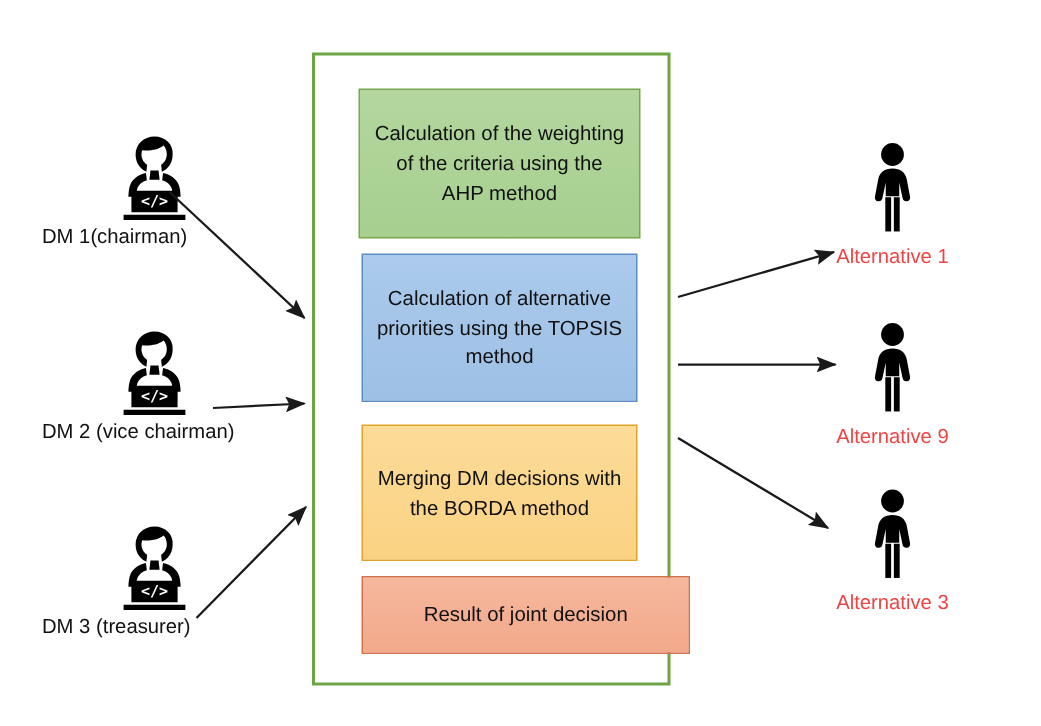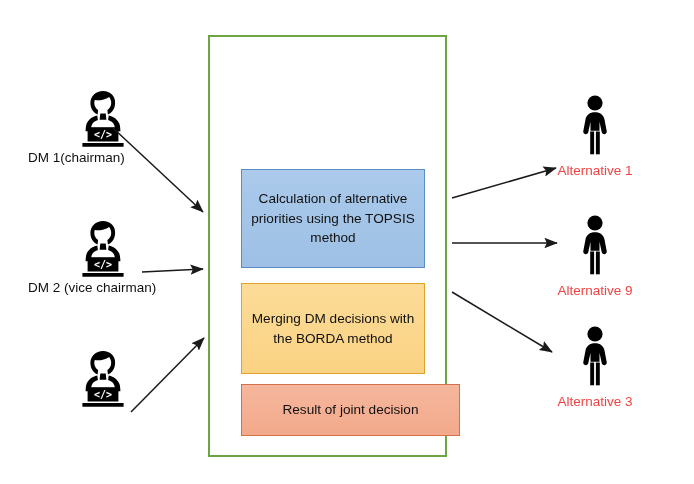--- a/index.html
+++ b/index.html
@@ -165,24 +165,28 @@
           <path d="M27.3 27.4c-5.3 1.1-9.1 4.2-10.6 8.2-.7 1.9-1 4.5-1.1 7.6h5.2c.1-2.6.4-4.6.9-6 .9-2.3 3-4.1 6.2-5.1l-.6-4.7zM38.7 27.4l-.6 4.7c3.2 1 5.3 2.8 6.2 5.1.5 1.4.8 3.4.9 6h5.2c-.1-3.1-.4-5.7-1.1-7.6-1.5-4-5.3-7.1-10.6-8.2z"></path>
           <path d="M30.3 25.6h5.4l.7 6.2h-6.8z"></path>
           <path d="M17.6 39.2h30.8v14.3H17.6z"></path>
           <path d="M12.4 55.1h41.2v3.6H12.4z"></path>
         </g>
         <g fill="#ffffff" font-family="DejaVu Sans Mono, monospace" font-size="10" font-weight="bold">
           <text x="33" y="49.5" text-anchor="middle">&lt;/&gt;</text>
         </g>
       </svg>
     </span>
+    <span class="dm-label">DM 3 (treasurer)</span>
   </div>
 
   <div id="process-container">
 
+    <div class="stage" id="stage-ahp">
+      <span class="stage-text">Calculation of the weighting of the criteria using the AHP method</span>
+    </div>
 
     <div class="stage" id="stage-topsis">
       <span class="stage-text">Calculation of alternative priorities using the TOPSIS method</span>
     </div>
 
     <div class="stage" id="stage-borda">
       <span class="stage-text">Merging DM decisions with the BORDA method</span>
     </div>
 
     <div class="stage" id="stage-result">

